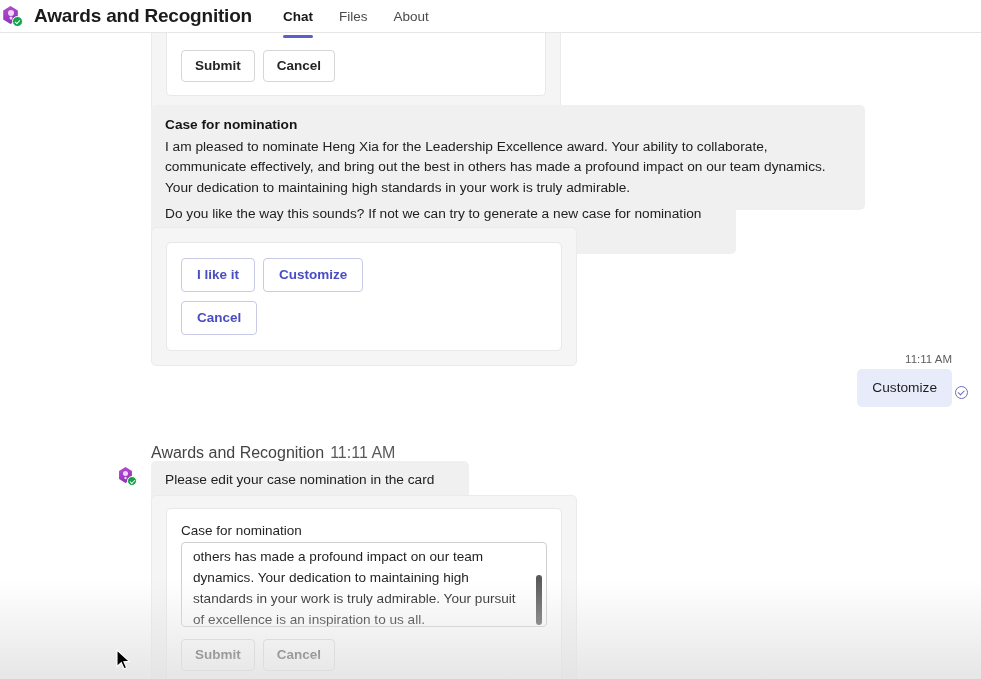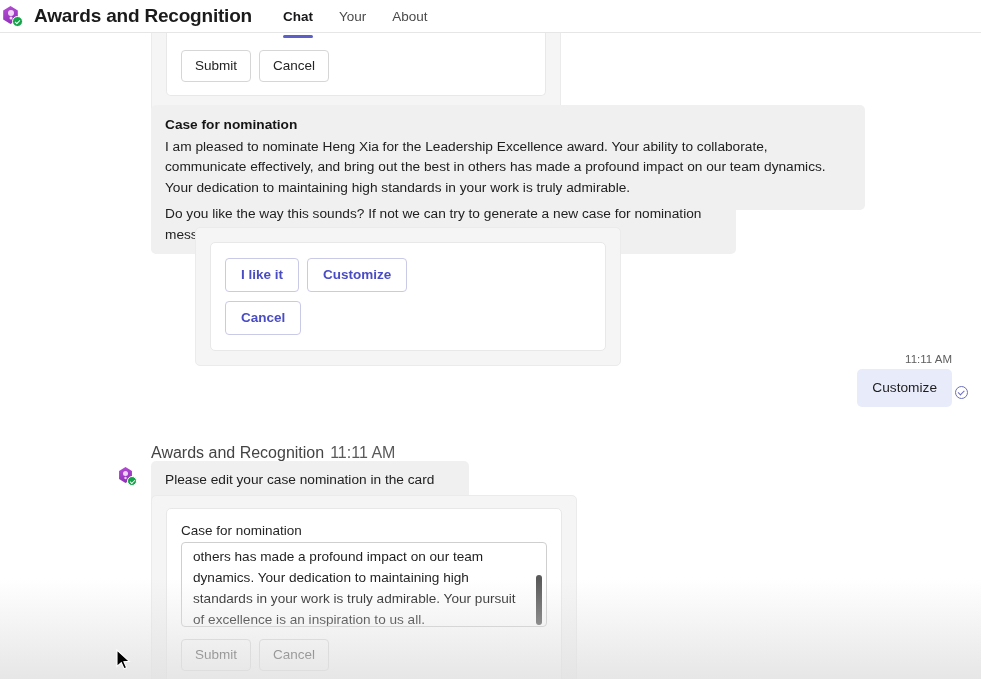--- a/index.html
+++ b/index.html
@@ -155,21 +155,21 @@
   }
 
   .btn-row { display: flex; gap: 8px; flex-wrap: wrap; }
 
   .btn {
     background: #ffffff;
     border: 1px solid #d6d6d6;
     border-radius: 4px;
     padding: 6px 13px;
     font-size: 13.5px;
-    font-weight: 400;
+    font-weight: 700;
     color: #242424;
     font-family: "Liberation Sans", sans-serif;
     cursor: pointer;
     line-height: 18px;
     white-space: nowrap;
   }
 
   .btn-accent {
     background: #ffffff;
     border: 1px solid #c9c9e8;
@@ -408,21 +408,21 @@
 <div id="app">
 
   <div class="header">
     <div class="app-avatar">
       <div class="hex"></div>
       <div class="presence"></div>
     </div>
     <div class="app-title">Awards and Recognition</div>
     <div class="tabs">
       <div class="tab active">Chat</div>
-      <div class="tab">Your</div>
+      <div class="tab">Files</div>
       <div class="tab">About</div>
     </div>
   </div>
 
   <div class="chat">
 
     <div class="card card-top">
       <div class="inner-card">
         <div class="btn-row" style="padding-top:28px;">
           <button class="btn">Submit</button>
@@ -440,21 +440,21 @@
 
     <div class="bubble" style="position:absolute; left:151px; top:72px; width:714px;">
       <div class="bub-title">Case for nomination</div>
       <div>I am pleased to nominate Heng Xia for the Leadership Excellence award. Your ability to collaborate, communicate effectively, and bring out the best in others has made a profound impact on our team dynamics. Your dedication to maintaining high standards in your work is truly admirable.</div>
     </div>
 
     <div class="bubble" style="position:absolute; left:151px; top:162px; width:585px; padding:9px 14px;">
       <div>Do you like the way this sounds? If not we can try to generate a new case for nomination message.</div>
     </div>
 
-    <div class="card" style="position:absolute; left:151px; top:194px; width:426px; padding:14px;margin-left:44px;">
+    <div class="card" style="position:absolute; left:151px; top:194px; width:426px; padding:14px;">
       <div class="inner-card" style="padding:15px 14px;">
         <div class="btn-row">
           <button class="btn-accent">I like it</button>
           <button class="btn-accent">Customize</button>
         </div>
         <div class="btn-row" style="margin-top:9px;">
           <button class="btn-accent">Cancel</button>
         </div>
       </div>
     </div>

